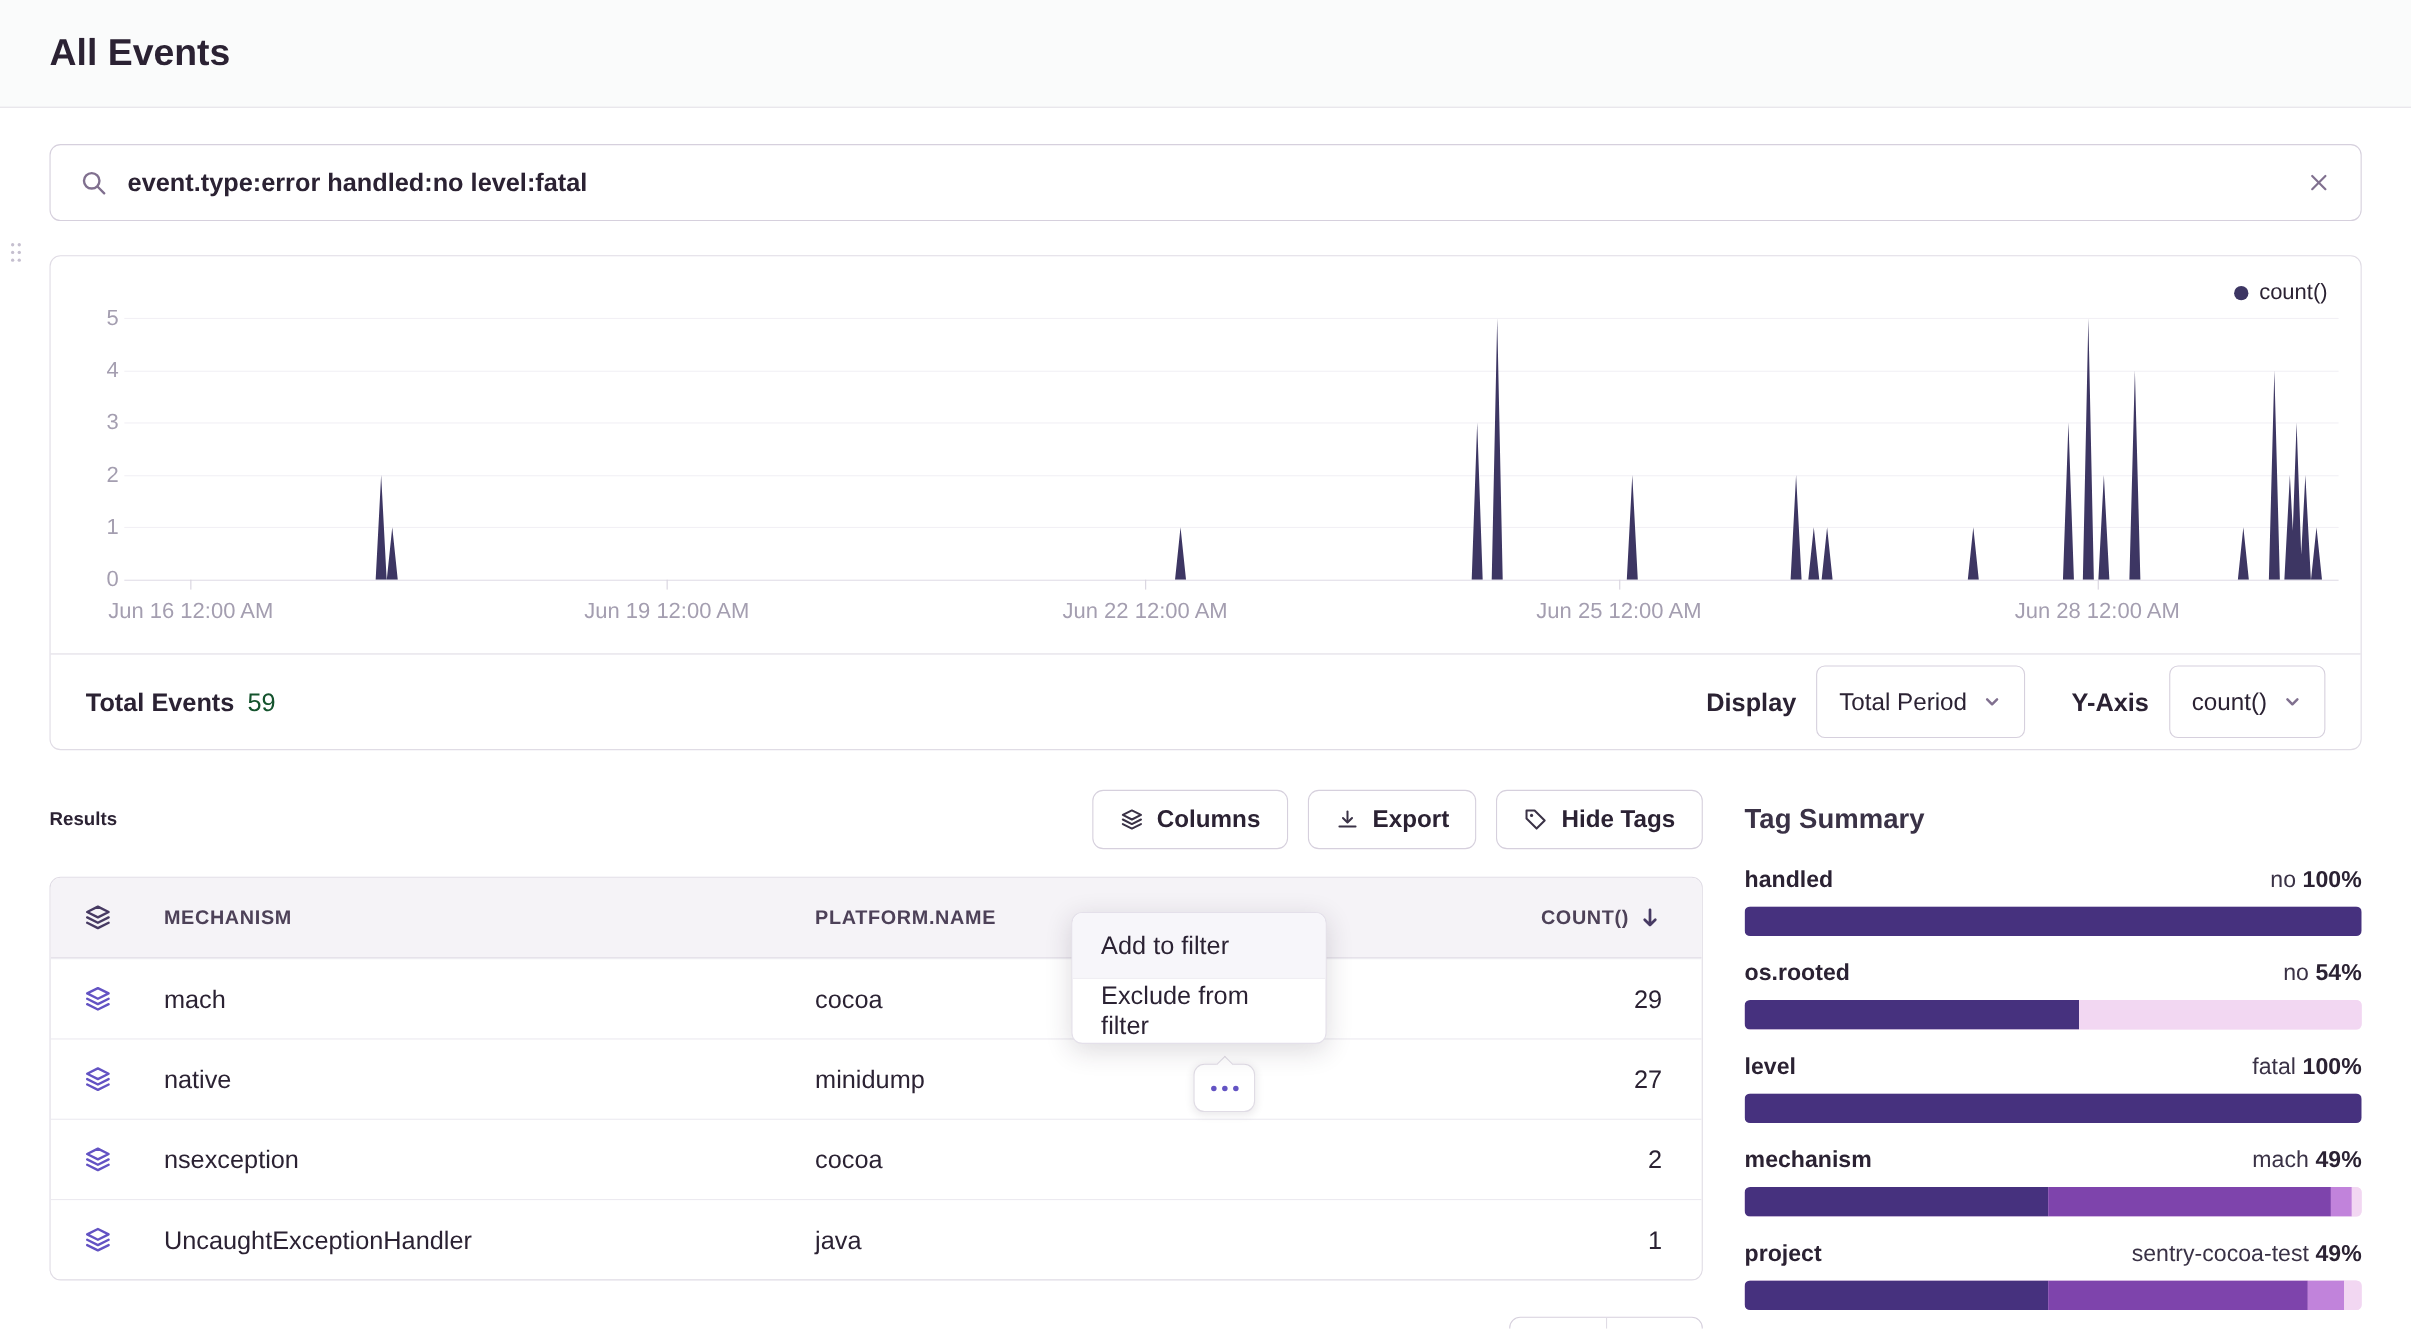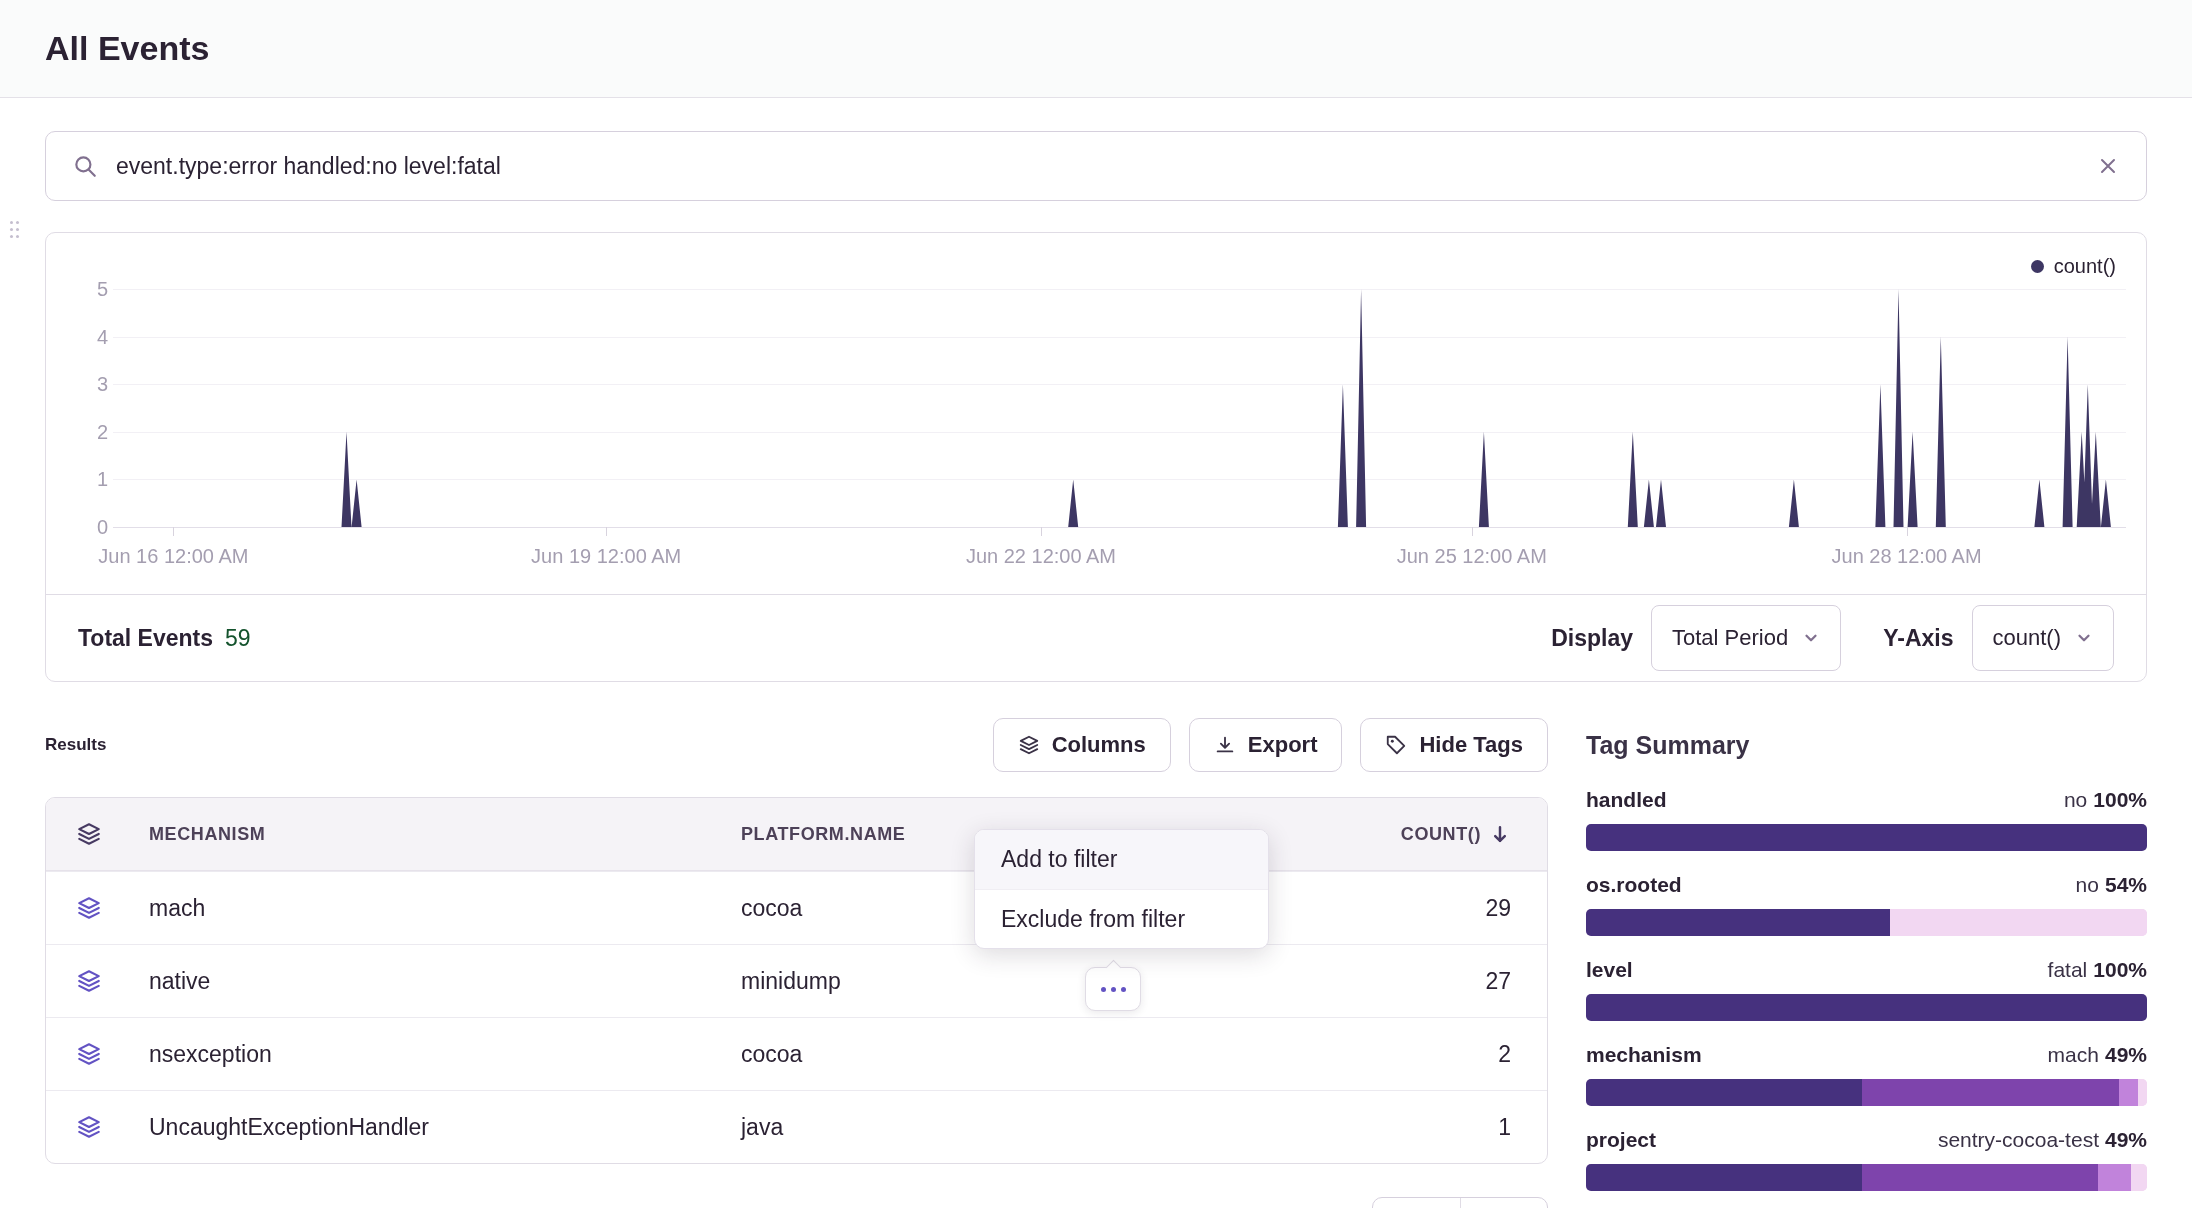--- a/index.html
+++ b/index.html
@@ -37,21 +37,21 @@
     align-items: center;
     padding: 0 26px;
     gap: 18px;
     background: #fff;
   }
   .search-bar .icon { flex: 0 0 auto; }
   .search-input {
     flex: 1;
     border: none; outline: none; background: transparent;
     font-family: inherit;
-    font-size: 23px; color: #2b2233;
+    font-size: 23px; color: #2b2233; font-weight: bold;
   }
   .icon { display: inline-flex; align-items: center; justify-content: center; color: #80708f; }
   .icon svg { display: block; }
 
   
   .grip { position: absolute; left: 10px; top: 221px; width: 12px; height: 18px; cursor: grab; }
   .grip::before {
     content: ""; position: absolute; width: 3px; height: 3px; border-radius: 50%; background: #c5bfcf;
     box-shadow: 0 7px 0 #c5bfcf, 0 14px 0 #c5bfcf, 6px 0 0 #c5bfcf, 6px 7px 0 #c5bfcf, 6px 14px 0 #c5bfcf;
   }
@@ -149,21 +149,21 @@
   .c-icon { display: flex; justify-content: center; padding-left: 0; }
   .c-num { display: flex; justify-content: flex-end; align-items: center; gap: 8px; padding-right: 36px; }
   .t-head .icon { color: #473a63; }
   .row-icon { color: #6353c3; }
   .sort-icon { color: #2b2233; }
 
   
   .context-menu {
     position: absolute;
     left: 974px; top: 829px;
-    width: 295px;
+    width: 232px;
     background: #fff;
     border: 1px solid #e4e0ea;
     border-radius: 10px;
     box-shadow: 0 6px 24px rgba(43,34,51,0.16);
     z-index: 20;
     overflow: hidden;
   }
   .context-item {
     height: 59px;
     display: flex; align-items: center;

